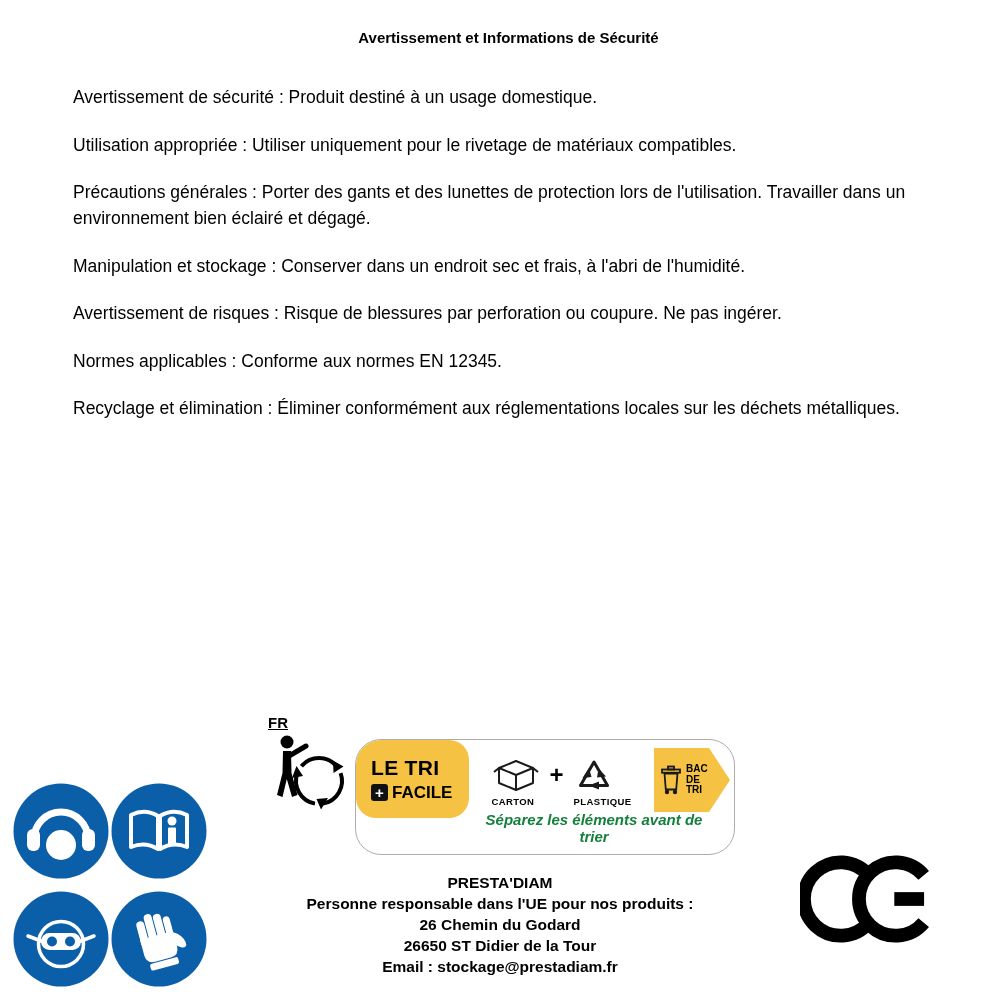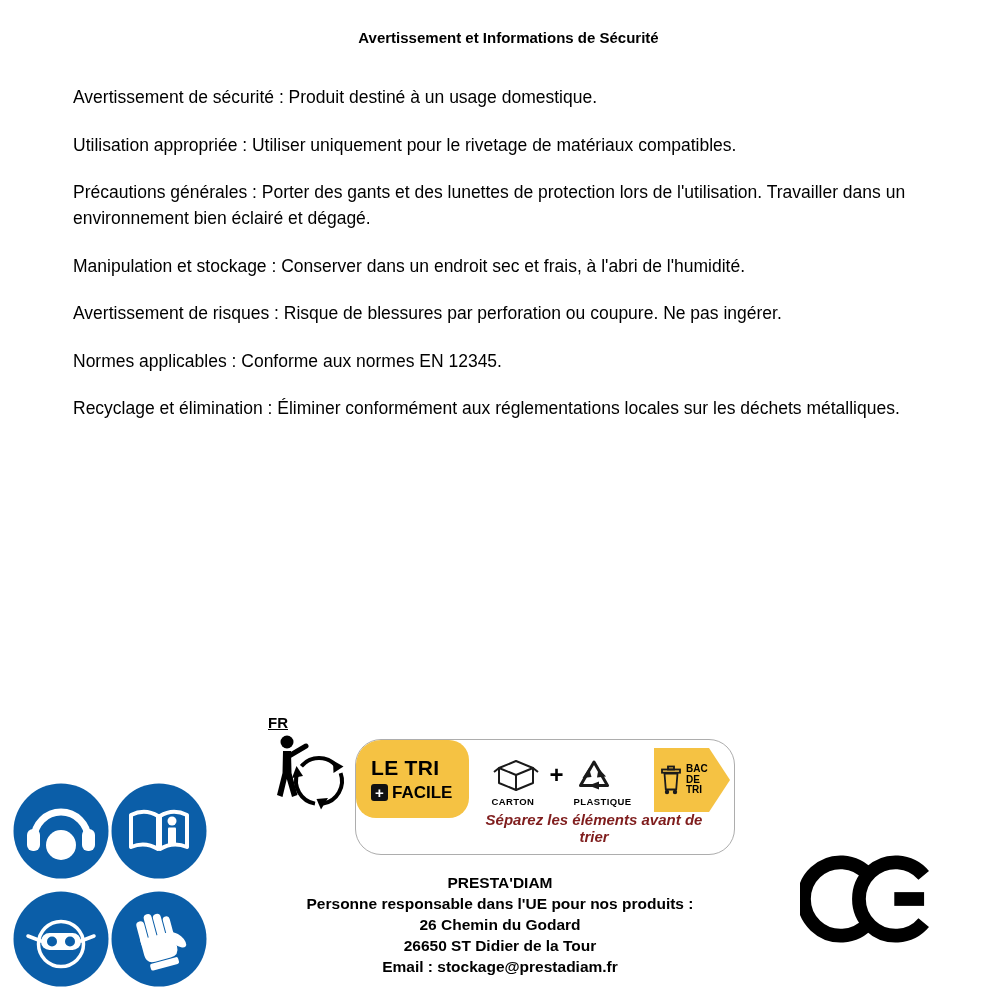--- a/index.html
+++ b/index.html
@@ -54,21 +54,21 @@
   .mid-plus{font-size:24px;font-weight:700;margin-top:-14px;}
   .tri-flag{position:relative;width:76px;height:64px;margin:8px 4px 8px 0;align-self:flex-start;}
   .flag-content{
     position:absolute;inset:0;display:flex;align-items:center;
     justify-content:flex-start;padding-left:6px;gap:4px;
   }
   .bac-text div{font-size:10px;font-weight:800;line-height:10.5px;}
   .pennant-fill{fill:var(--tri-yellow,#f5c243);}
   .tri-tagline{
     position:absolute;bottom:9px;left:120px;right:22px;text-align:center;
-    font-style:italic;font-weight:700;font-size:15px;color:#7f1d1d;
+    font-style:italic;font-weight:700;font-size:15px;color:#15803d;
   }
 
   
   .address{
     position:absolute;left:255px;top:872px;width:490px;text-align:center;
     font-weight:700;font-size:15.5px;line-height:21px;
   }
 
   
   .ce-mark{position:absolute;left:800px;top:855px;}

